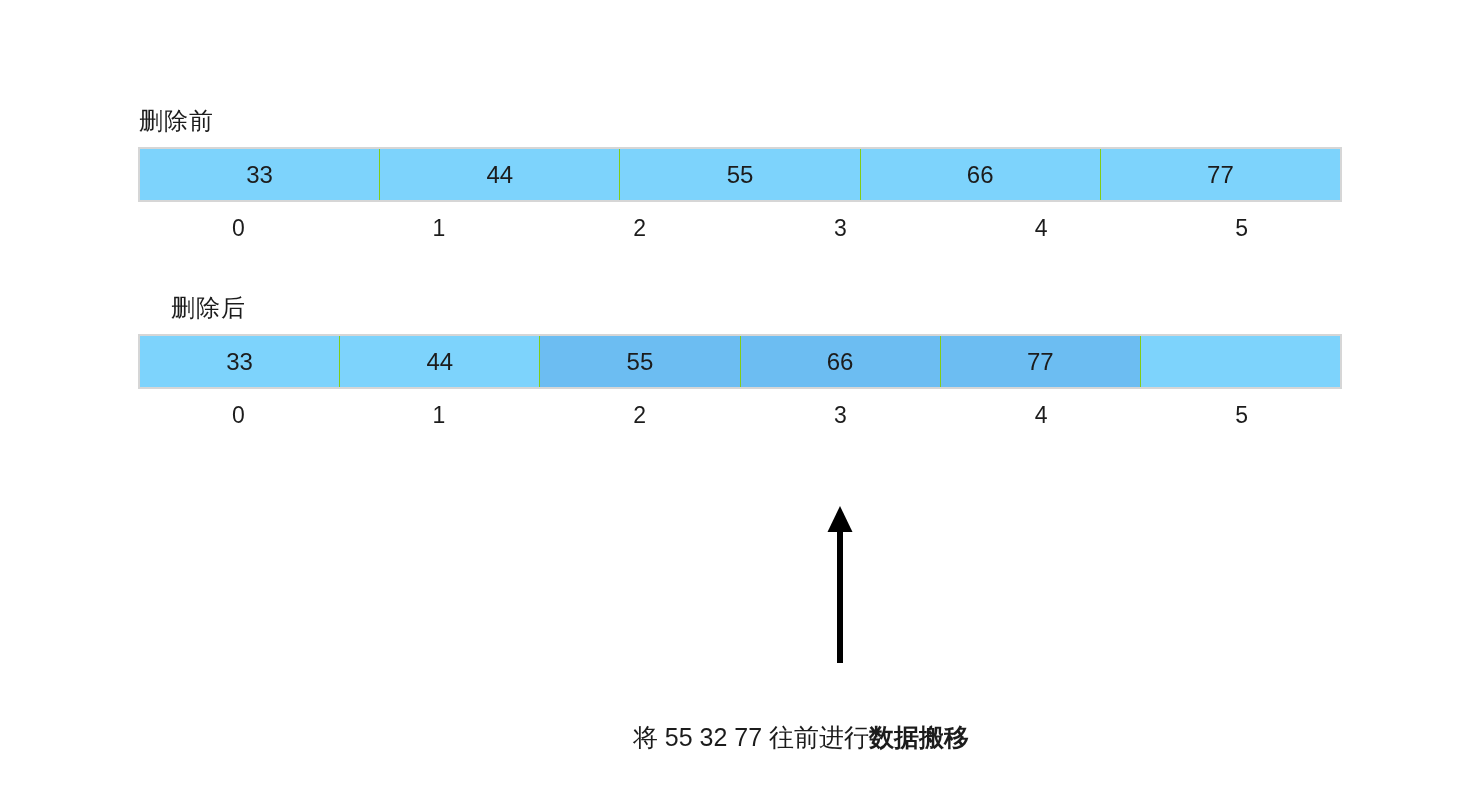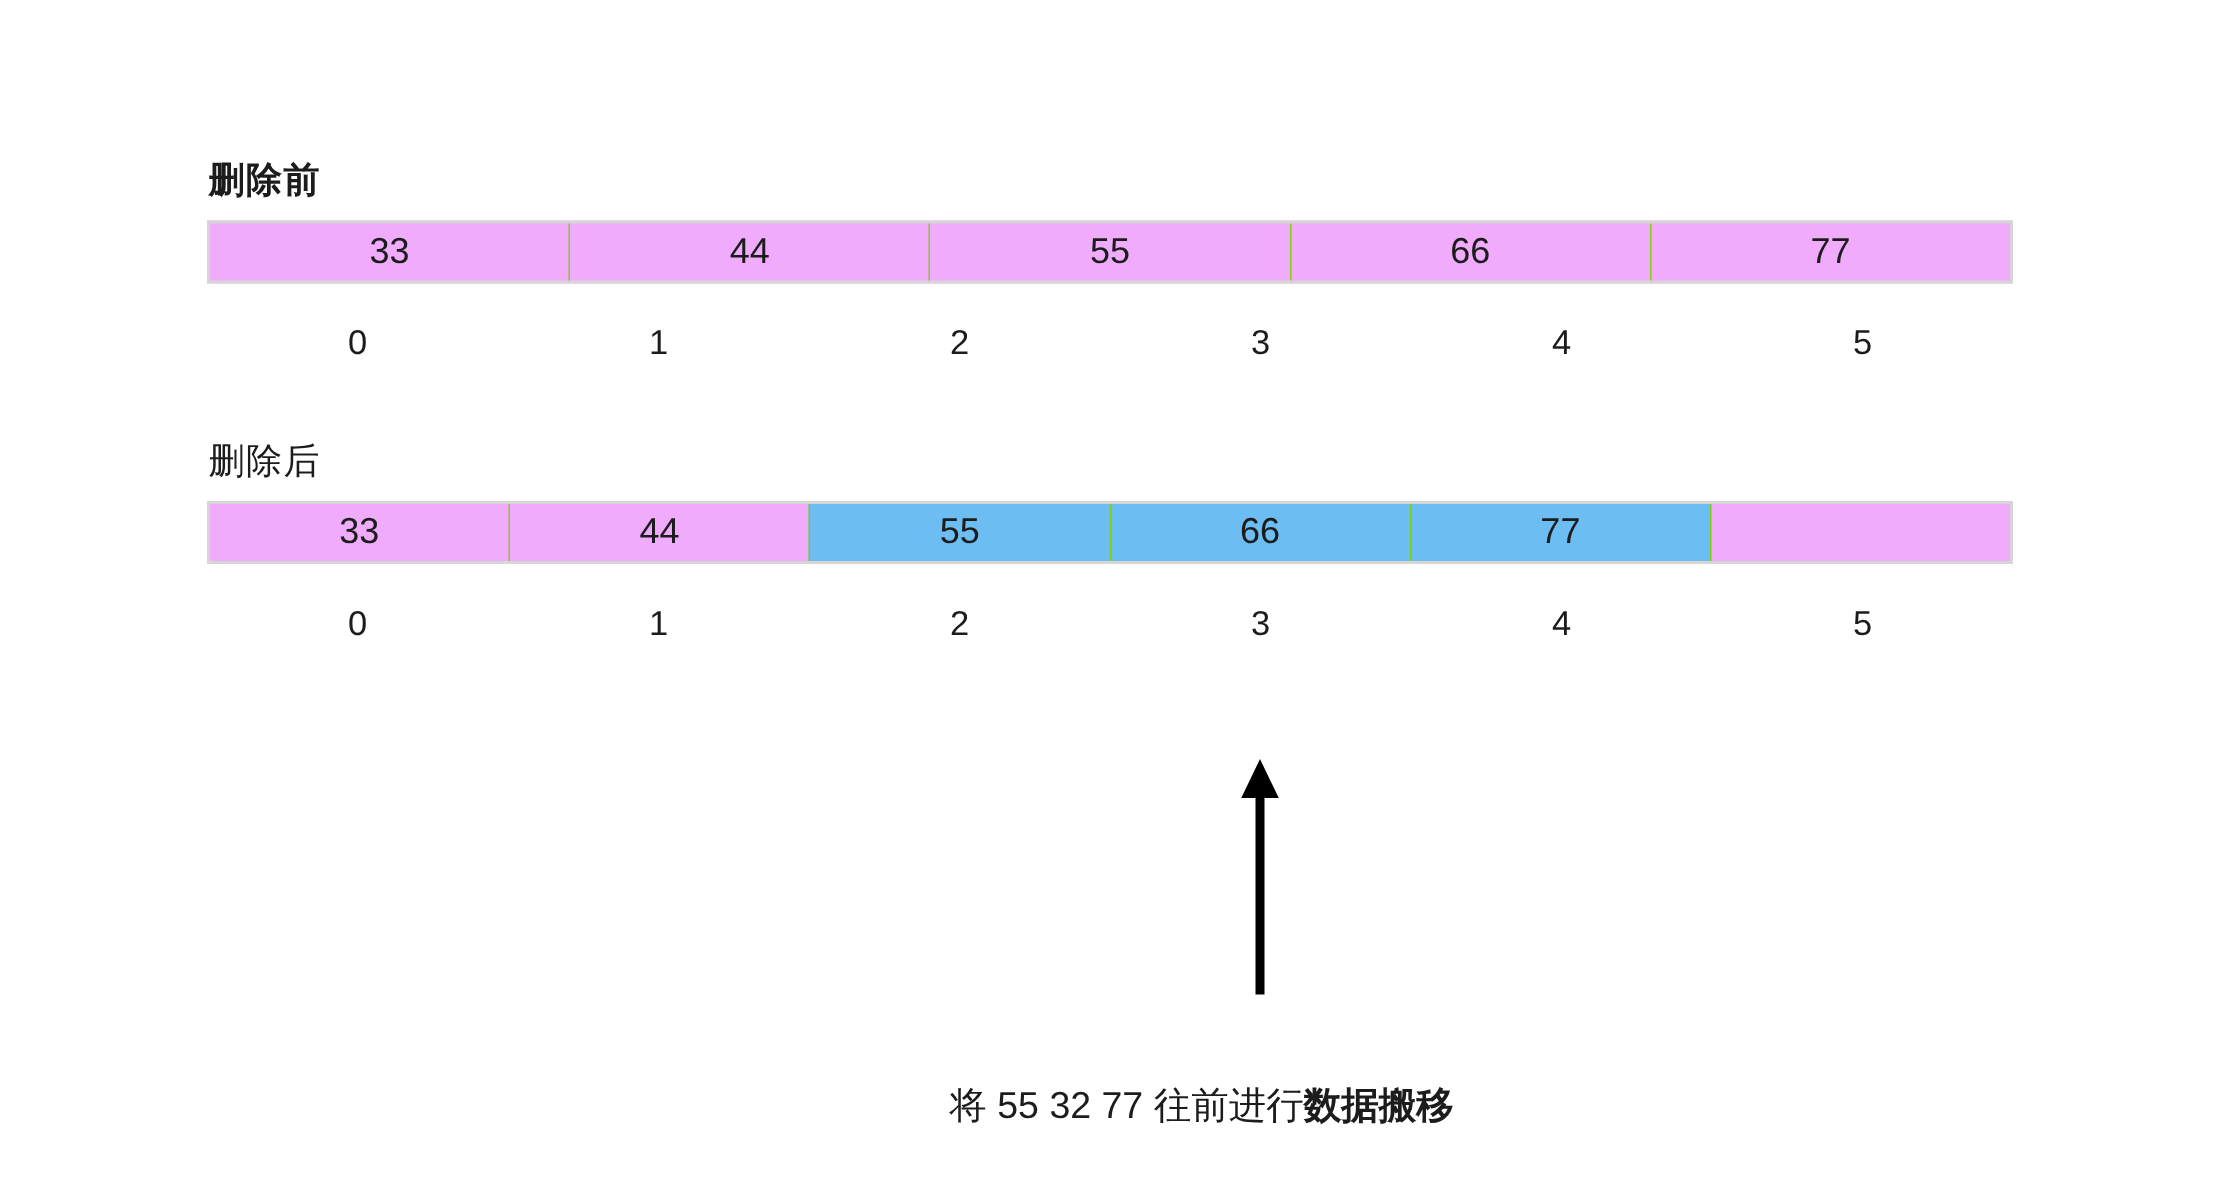--- a/index.html
+++ b/index.html
@@ -11,30 +11,29 @@
     background:#ffffff;
     font-family:"Liberation Sans","DejaVu Sans",sans-serif;
     color:#1c1c1c;
     overflow:hidden;
   }
   .section-label {
     position:absolute; left:139px;
     font-size:24px; line-height:28px; font-weight:500;
     letter-spacing:1px;
   }
-  #label-before { top:107px;font-weight:bold; }
-  #label-after  { top:294px; }
+  #label-before { top:107px; }
+  #label-after  { top:294px;margin-left:32px; }
 
   .array-row {
     position:absolute; left:138px;
-    width:1204px; height:42px;
+    width:1204px; height:55px;
     border:2px solid #d6d6d6;
-    background:#f0abfc;
+    background:#7dd3fc;
     display:flex;
-    justify-content:center;
   }
   #array-before { top:147px; }
   #array-after  { top:334px; }
 
   .cell {
     flex:1 1 0;
     display:flex; align-items:center; justify-content:center;
     font-size:24px;
     border-left:1px solid #84cc16;
     background:transparent;

